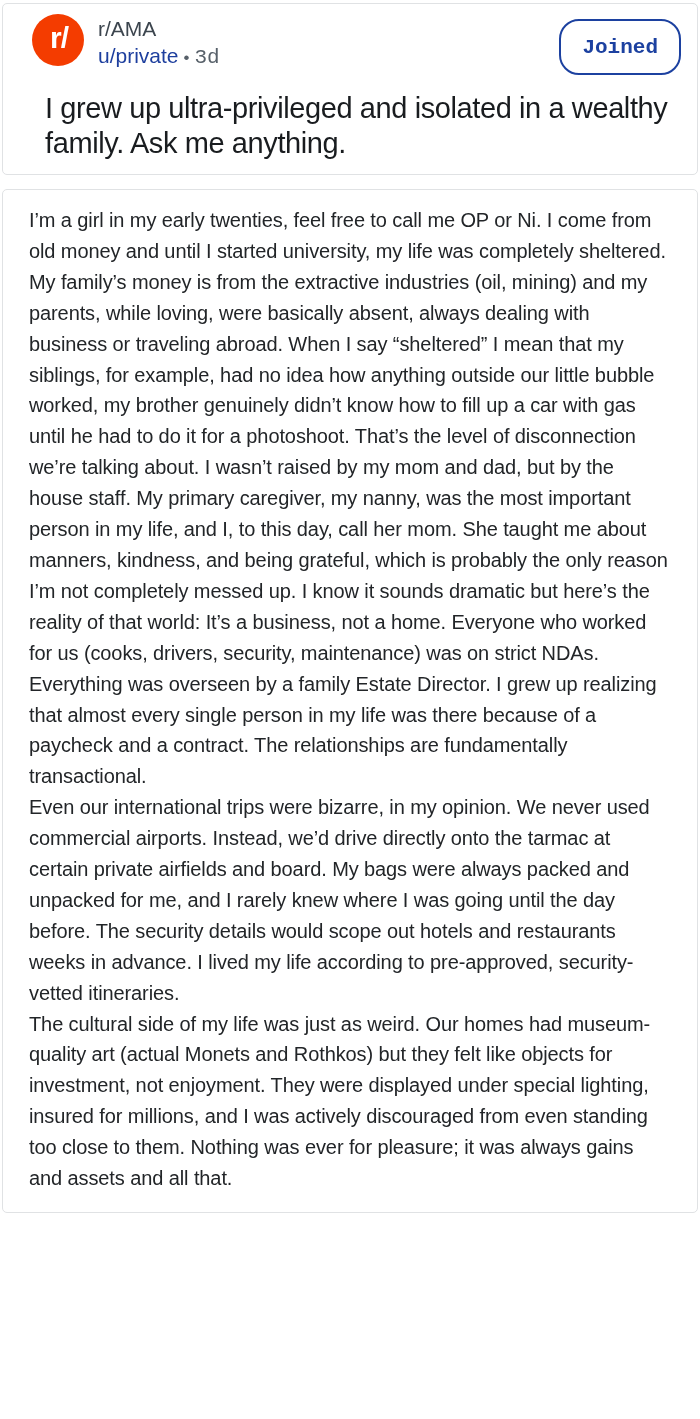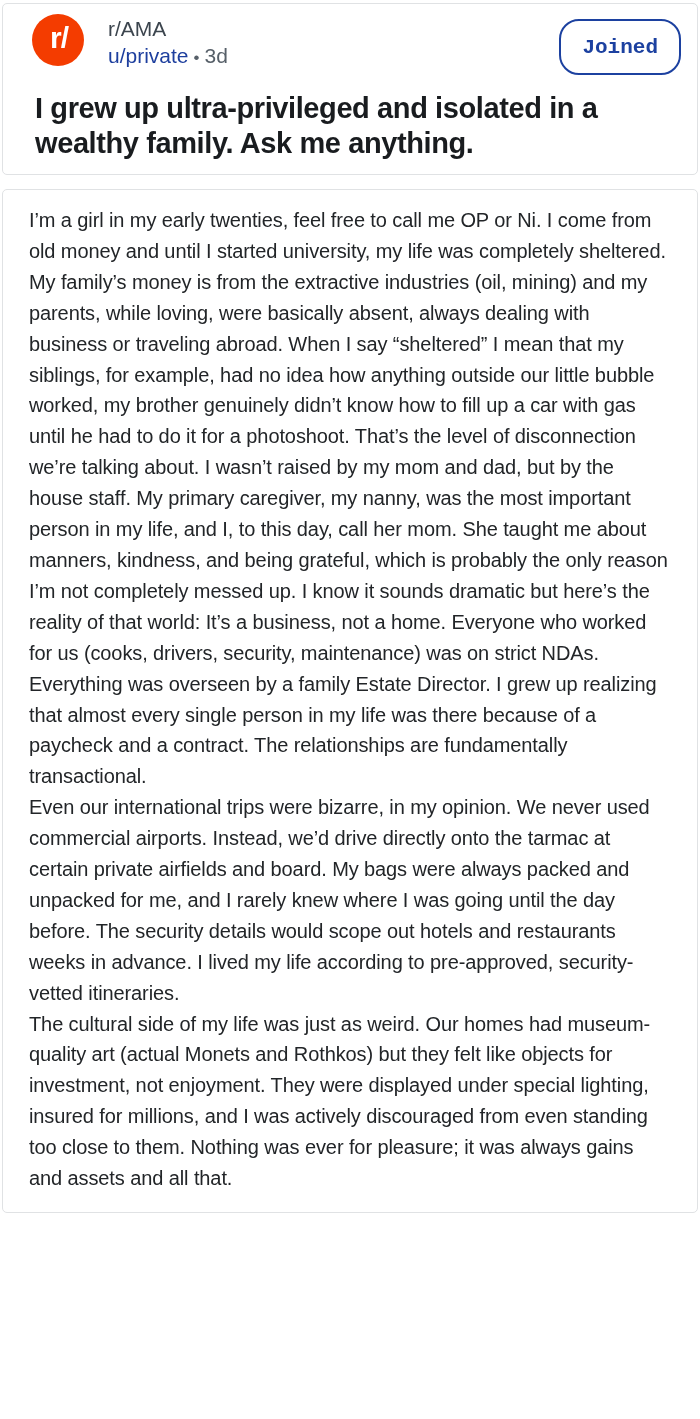--- a/index.html
+++ b/index.html
@@ -52,21 +52,21 @@
   }
   .avatar-glyph {
     color: #ffffff;
     font-weight: 800;
     font-size: 30px;
     line-height: 1;
     letter-spacing: -1px;
     transform: translate(1px, -2px);
   }
   .meta {
-    margin-left: 24px;
+    margin-left: 14px;
     padding-top: 1px;
   }
   .subreddit-name {
     font-size: 21px;
     line-height: 27px;
     font-weight: 500;
     color: var(--subreddit-gray);
     text-decoration: none;
     display: inline-block;
     cursor: pointer;
@@ -80,41 +80,42 @@
     text-decoration: none;
     cursor: pointer;
   }
   .sep-dot {
     color: var(--muted-gray);
     font-size: 17px;
     padding: 0 5px;
   }
   .post-age {
     color: var(--muted-gray);
+    font-family: Liberation Mono, monospace;
   }
   .joined-btn {
     margin-left: auto;
     margin-top: 5px;
     height: 56px;
     padding: 0 21px;
     background: #ffffff;
     border: 2px solid var(--accent-blue);
     border-radius: 20px;
     color: var(--accent-blue);
     font-family: Liberation Mono, monospace;
     font-size: 21px;
     font-weight: 700;
     line-height: 35px;
     cursor: pointer;
   }
   .post-title {
-    margin: 16px 0 7px 6px;
+    margin: 16px 0 7px 16px;
     font-size: 29px;
     line-height: 35px;
-    font-weight: 700;
+    font-weight: 400;
     letter-spacing: -0.4px;
     color: var(--title-dark);
     max-width: 640px;
   }
   .card-body {
     margin-top: 14px;
     padding: 15px 26px 18px 26px;
   }
   .body-text p {
     margin: 0;

